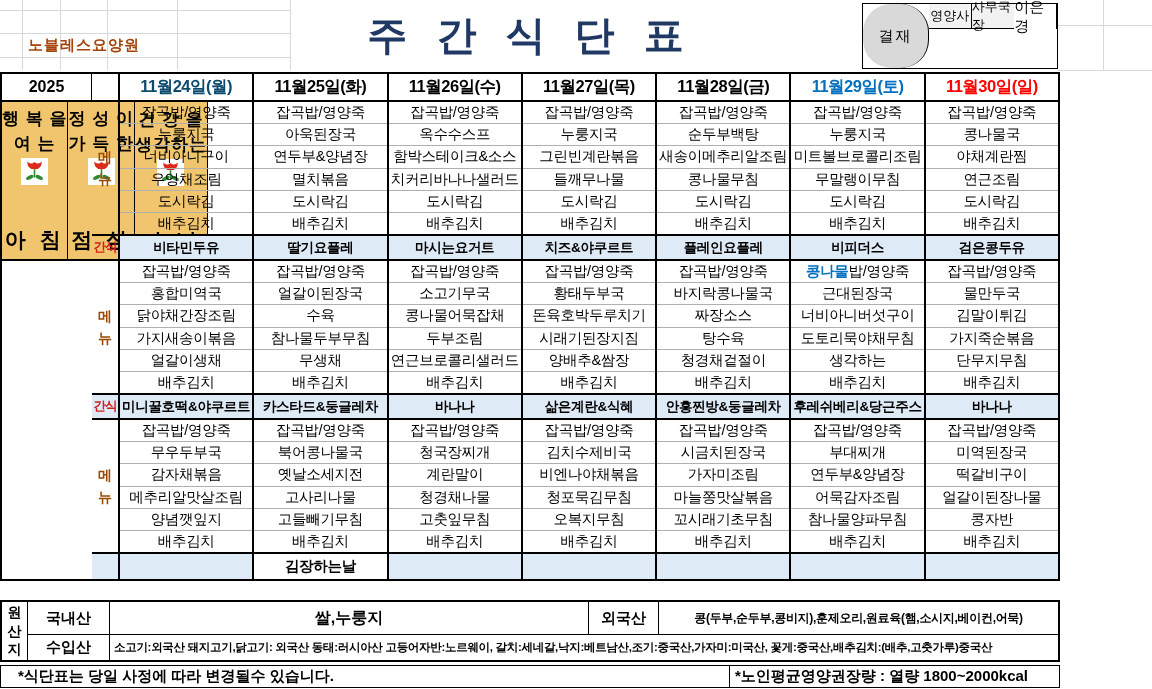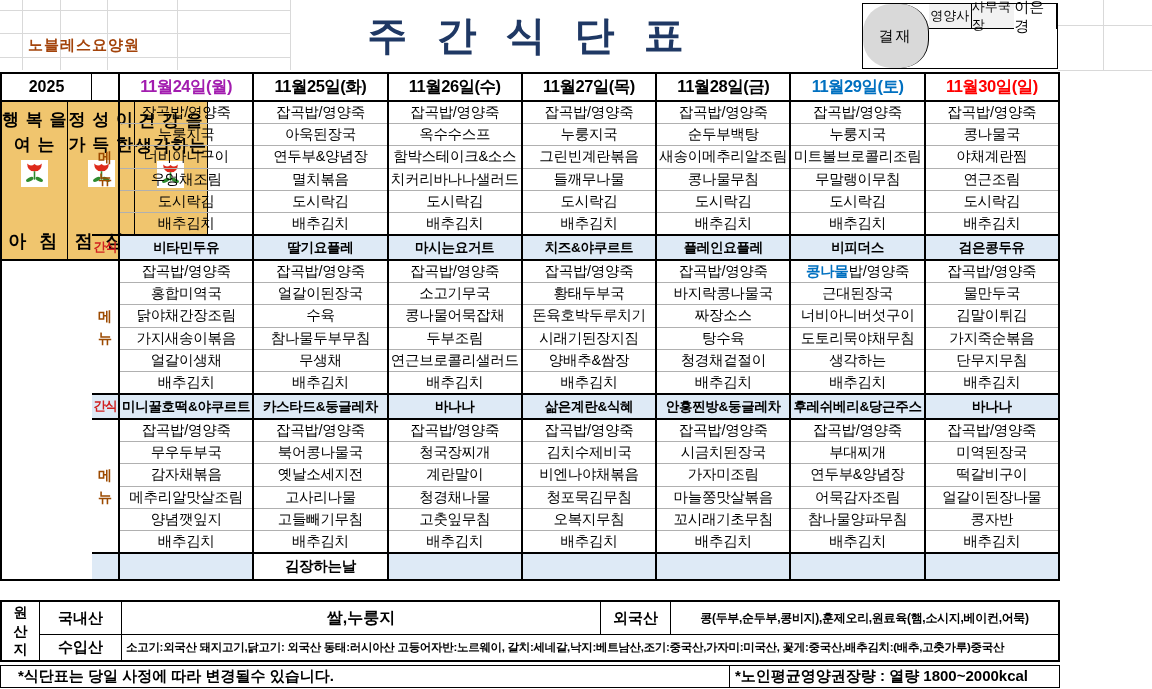--- a/index.html
+++ b/index.html
@@ -33,21 +33,21 @@
               font-weight:bold; font-size:16.5px; letter-spacing:-0.5px; white-space:nowrap; }
   .day-head:last-child { border-right:none; }
 
   .main { display:flex; height:477px; }
   .label-col { width:90px; display:flex; flex-direction:row; }
   .label-sec { height:159px; background:#F0C56E; border-right:1px solid #000; border-bottom:2px solid #000;
                display:flex; flex-direction:column; align-items:center; justify-content:space-evenly;
                font-weight:bold; font-size:17px; padding:4px 0; }
   .label-sec:last-child { border-bottom:none; }
   .slogan { text-align:center; line-height:1.45; letter-spacing:1px; white-space:nowrap; }
-  .meal-name { font-size:18px; letter-spacing:4px; white-space:nowrap;margin-top:39px; }
+  .meal-name { font-size:21px; letter-spacing:4px; white-space:nowrap;margin-top:39px; }
   .tulip { width:27px; height:27px; background:#fff; }
 
   .sub-col { width:28px; border-right:2px solid #000; display:flex; flex-direction:column; font-weight:bold; }
   .menu-label { height:134px; border-bottom:2px solid #000; display:flex; align-items:center; justify-content:center;
                 color:#9C4A00; font-size:14px; width:100%; }
   .menu-label span { display:block; width:1em; word-break:break-all; line-height:1.6; text-align:center; }
   .snack-label { height:25px; border-bottom:2px solid #000; display:flex; align-items:center; justify-content:center;
                  color:#D02020; font-size:12.5px; letter-spacing:-1px; }
   .snack-label.bg-blue { background:#DEEAF6; }
   .snack-label:last-child { border-bottom:none; }
@@ -60,21 +60,21 @@
         white-space:nowrap; overflow:hidden; border-bottom:1px solid #B0B0B0; letter-spacing:-0.3px; }
   .mi:last-child { border-bottom:none; }
   .tail { height:25px; border-bottom:2px solid #000; display:flex; align-items:center; justify-content:center;
           font-weight:bold; font-size:13.5px; white-space:nowrap; overflow:hidden; letter-spacing:-0.3px; }
   .tail-blue { background:#DEEAF6; }
   .tail-note { background:#fff; font-size:14.5px; }
   .tail-last { border-bottom:none; }
 
   
   .origin { position:absolute; left:0; top:600px; width:1060px; height:62px; border:2px solid #000; display:flex; font-weight:bold; }
-  .o-label { width:38px; border-right:1px solid #000; display:flex; align-items:center; justify-content:center; font-size:14px; }
+  .o-label { width:26px; border-right:1px solid #000; display:flex; align-items:center; justify-content:center; font-size:14px; }
   .o-label span { display:block; width:1em; word-break:break-all; line-height:1.35; text-align:center; }
   .o-body { flex:1; display:flex; flex-direction:column; }
   .o-row1 { height:33px; border-bottom:1px solid #000; display:flex; }
   .o-row2 { flex:1; display:flex; }
   .o-cat { width:82px; border-right:1px solid #000; display:flex; align-items:center; justify-content:center; font-size:15px; }
   .o-rice { width:479px; border-right:1px solid #000; display:flex; align-items:center; justify-content:center; font-size:16px; }
   .o-foreign-label { width:70px; border-right:1px solid #000; display:flex; align-items:center; justify-content:center; font-size:15px; }
   .o-foreign-list { flex:1; display:flex; align-items:center; justify-content:center; font-size:12px; white-space:nowrap; overflow:hidden; letter-spacing:-0.3px; }
   .o-imp-text { flex:1; display:flex; align-items:center; padding-left:4px; font-size:11.5px; white-space:nowrap; overflow:hidden; letter-spacing:-0.3px; }
 
@@ -112,21 +112,21 @@
         <div class="ap-sig"></div>
       </div>
     </div>
   </div>
 
   <div class="table-box">
     <div class="date-row">
       <div class="year-cell">2025</div>
       <div class="gap-cell"></div>
       <div class="day-heads">
-          <div class="day-head" style="color: #a21caf;">11월24일(월)</div>
+          <div class="day-head" style="color: #0c4a6e;">11월24일(월)</div>
           <div class="day-head" style="color: rgb(0, 0, 0);">11월25일(화)</div>
           <div class="day-head" style="color: rgb(0, 0, 0);">11월26일(수)</div>
           <div class="day-head" style="color: rgb(0, 0, 0);">11월27일(목)</div>
           <div class="day-head" style="color: rgb(0, 0, 0);">11월28일(금)</div>
           <div class="day-head" style="color: rgb(0, 112, 192);">11월29일(토)</div>
           <div class="day-head" style="color: rgb(255, 0, 0);">11월30일(일)</div>
         </div>
     </div>
 
     <div class="main">

